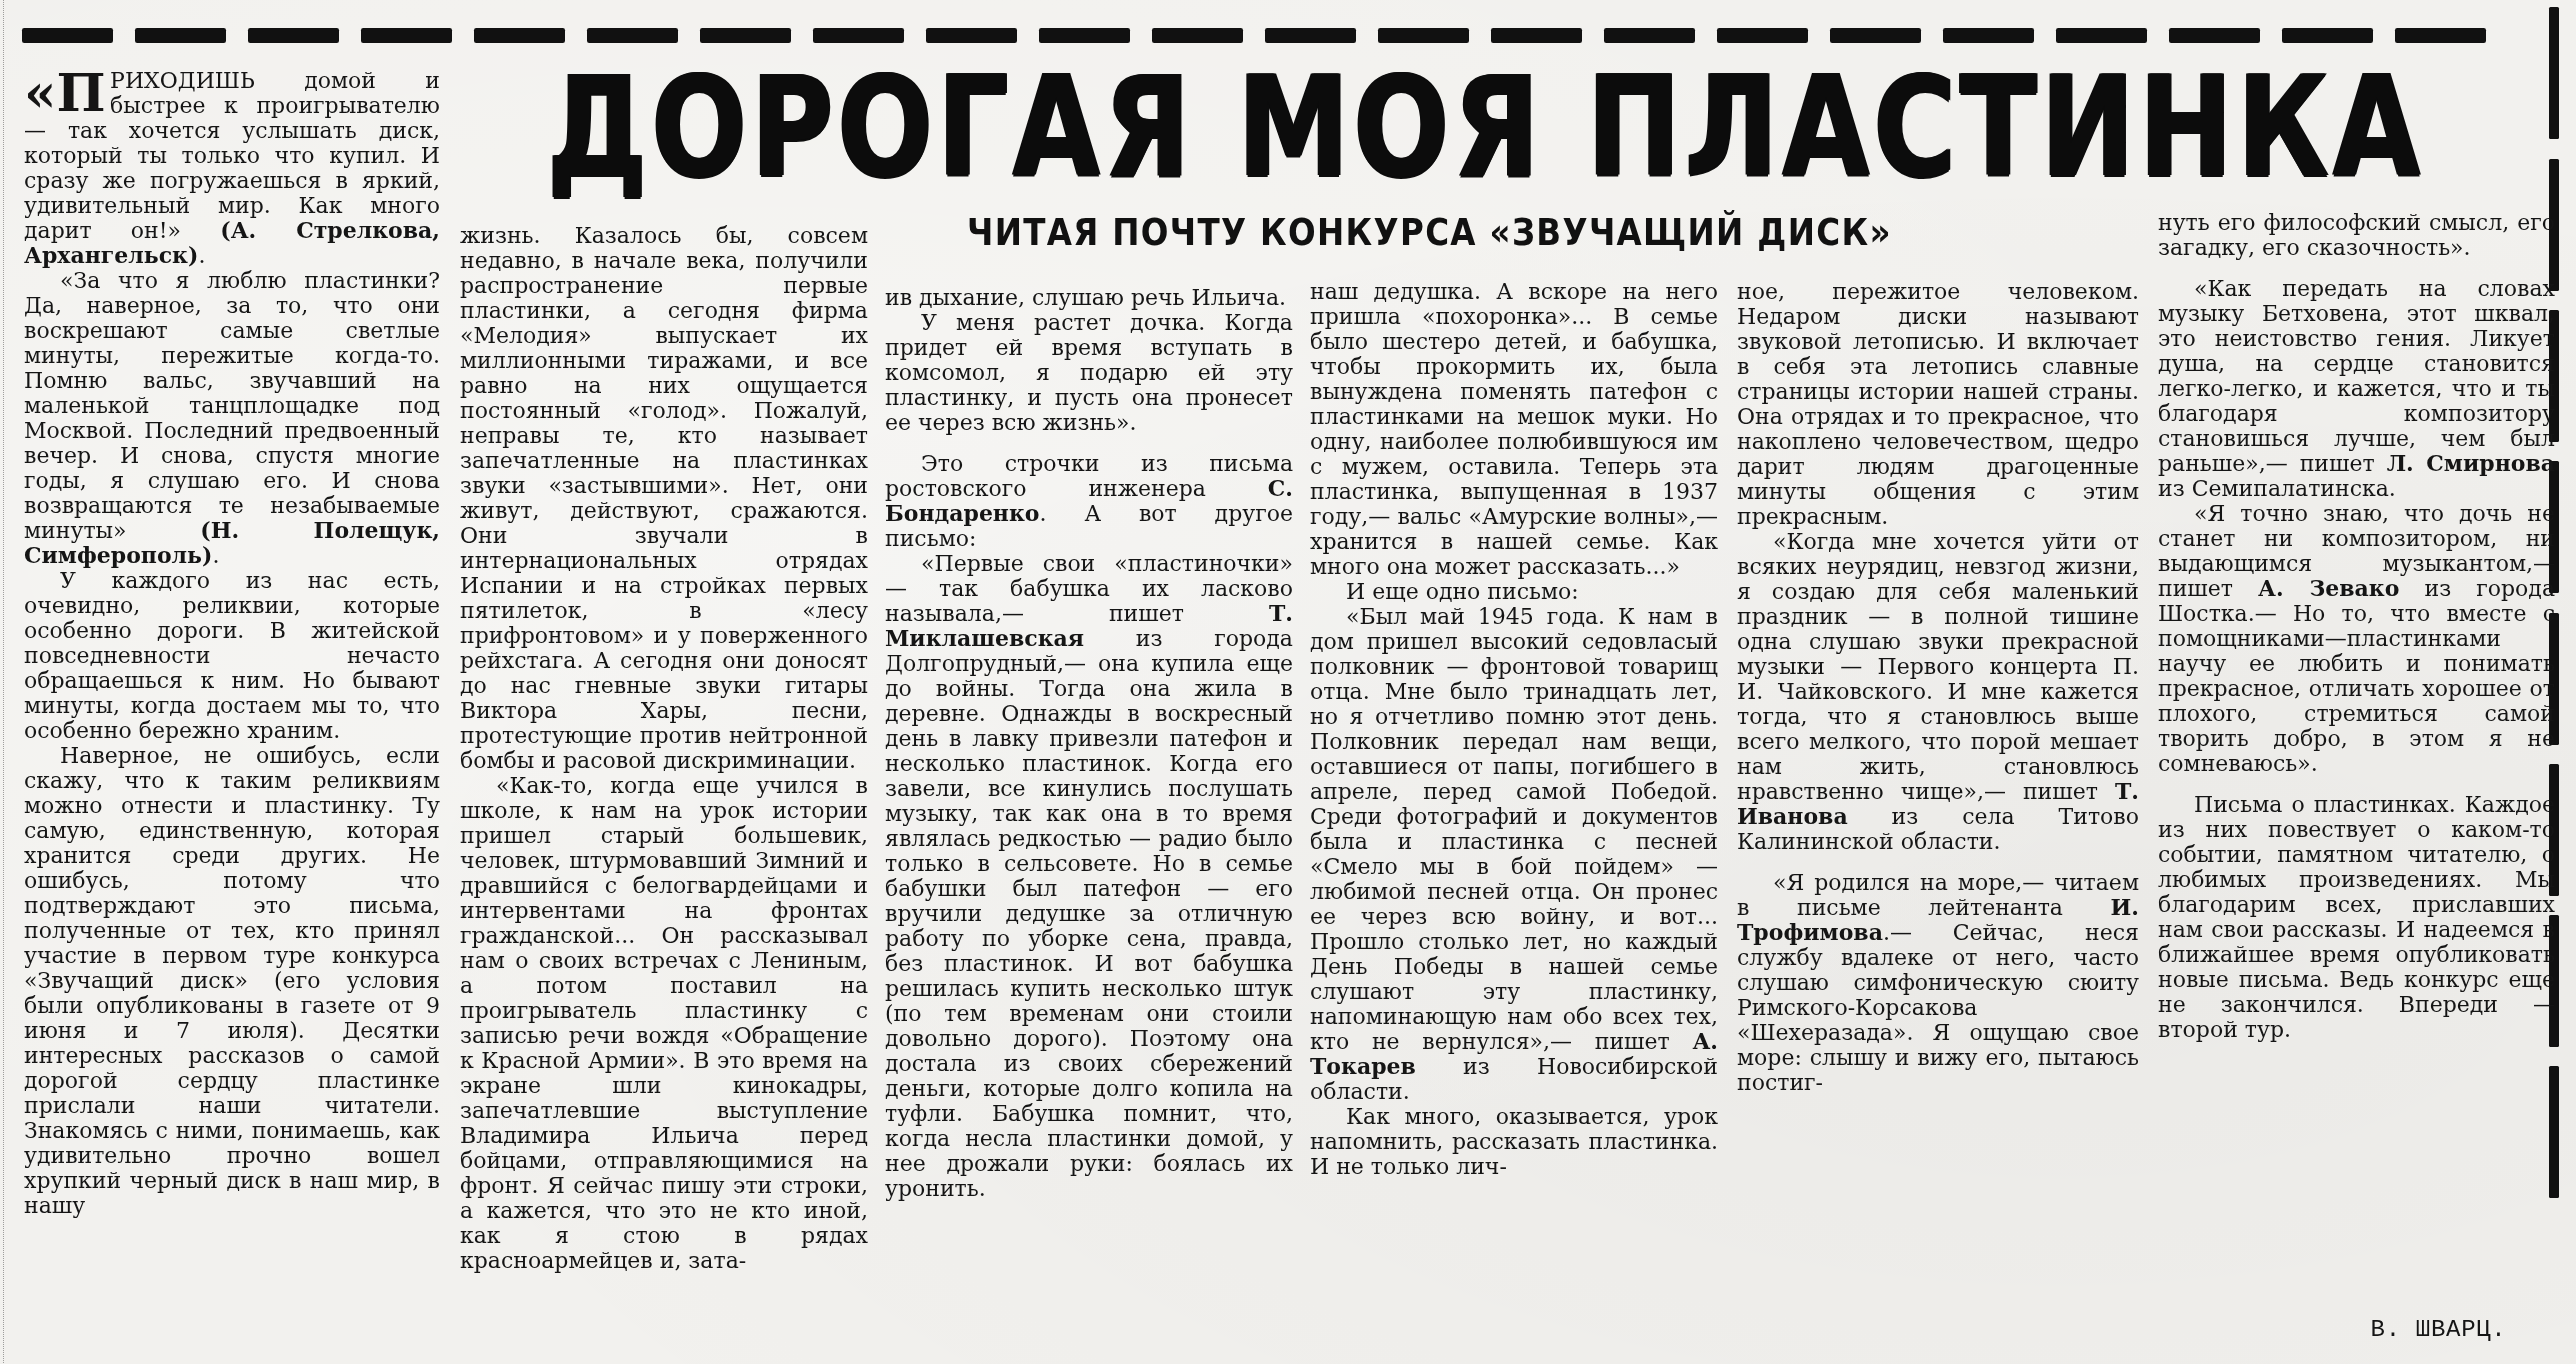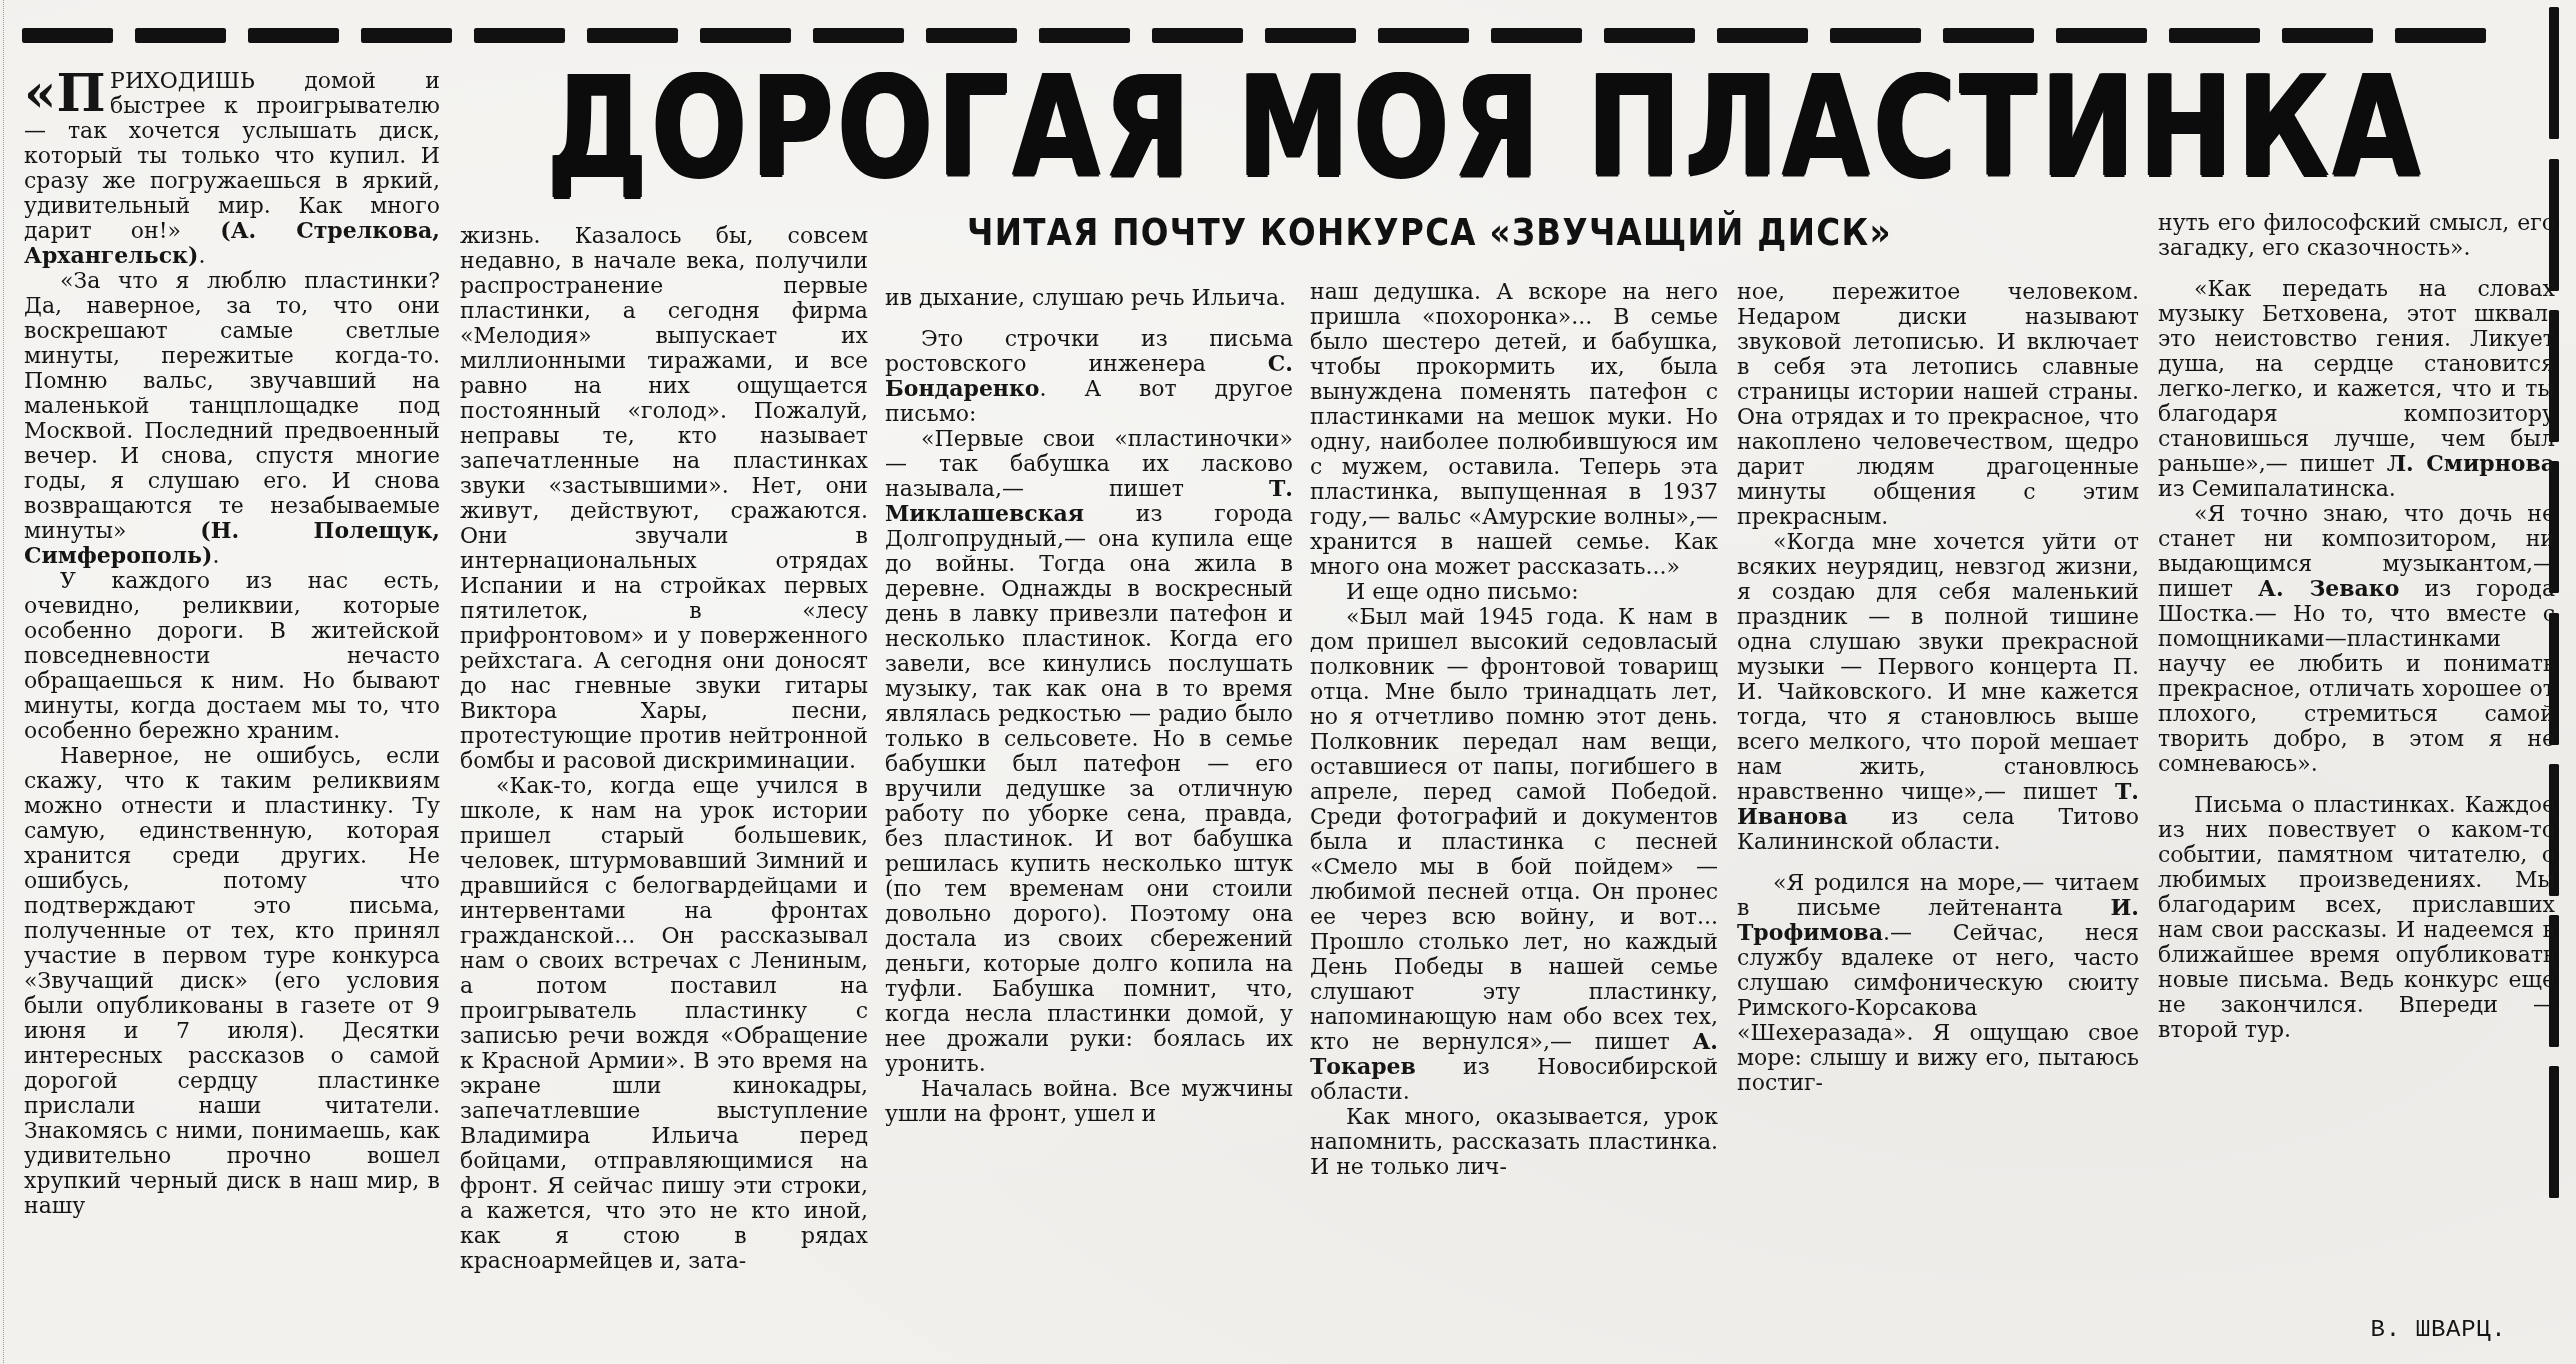--- a/index.html
+++ b/index.html
@@ -117,23 +117,23 @@
     <p>«За что я люблю пластинки? Да, наверное, за то, что они воскрешают самые светлые минуты, пережитые когда-то. Помню вальс, звучавший на маленькой танцплощадке под Москвой. Последний предвоенный вечер. И снова, спустя многие годы, я слушаю его. И снова возвращаются те незабываемые минуты» <b>(Н. Полещук, Симферополь)</b>.</p>
     <p>У каждого из нас есть, очевидно, реликвии, которые особенно дороги. В житейской повседневности нечасто обращаешься к ним. Но бывают минуты, когда достаем мы то, что особенно бережно храним.</p>
     <p>Наверное, не ошибусь, если скажу, что к таким реликвиям можно отнести и пластинку. Ту самую, единственную, которая хранится среди других. Не ошибусь, потому что подтверждают это письма, полученные от тех, кто принял участие в первом туре конкурса «Звучащий диск» (его условия были опубликованы в газете от 9 июня и 7 июля). Десятки интересных рассказов о самой дорогой сердцу пластинке прислали наши читатели. Знакомясь с ними, понимаешь, как удивительно прочно вошел хрупкий черный диск в наш мир, в нашу</p>
   </div>
 <div class="col" style="left:460px; top:223px; width:408px;">
     <p class="noindent">жизнь. Казалось бы, совсем недавно, в начале века, получили распространение первые пластинки, а сегодня фирма «Мелодия» выпускает их миллионными тиражами, и все равно на них ощущается постоянный «голод». Пожалуй, неправы те, кто называет запечатленные на пластинках звуки «застывшими». Нет, они живут, действуют, сражаются. Они звучали в интернациональных отрядах Испании и на стройках первых пятилеток, в «лесу прифронтовом» и у поверженного рейхстага. А сегодня они доносят до нас гневные звуки гитары Виктора Хары, песни, протестующие против нейтронной бомбы и расовой дискриминации.</p>
     <p>«Как-то, когда еще учился в школе, к нам на урок истории пришел старый большевик, человек, штурмовавший Зимний и дравшийся с белогвардейцами и интервентами на фронтах гражданской... Он рассказывал нам о своих встречах с Лениным, а потом поставил на проигрыватель пластинку с записью речи вождя «Обращение к Красной Армии». В это время на экране шли кинокадры, запечатлевшие выступление Владимира Ильича перед бойцами, отправляющимися на фронт. Я сейчас пишу эти строки, а кажется, что это не кто иной, как я стою в рядах красноармейцев и, зата-</p>
   </div>
 <div class="col" style="left:885px; top:285px; width:408px;">
     <p class="noindent">ив дыхание, слушаю речь Ильича.</p>
+    <p>У меня растет дочка. Когда придет ей время вступать в комсомол, я подарю ей эту пластинку, и пусть она пронесет ее через всю жизнь».</p>
     <p class="gap">Это строчки из письма ростовского инженера <b>С. Бондаренко</b>. А вот другое письмо:</p>
     <p>«Первые свои «пластиночки» — так бабушка их ласково называла,— пишет <b>Т. Миклашевская</b> из города Долгопрудный,— она купила еще до войны. Тогда она жила в деревне. Однажды в воскресный день в лавку привезли патефон и несколько пластинок. Когда его завели, все кинулись послушать музыку, так как она в то время являлась редкостью — радио было только в сельсовете. Но в семье бабушки был патефон — его вручили дедушке за отличную работу по уборке сена, правда, без пластинок. И вот бабушка решилась купить несколько штук (по тем временам они стоили довольно дорого). Поэтому она достала из своих сбережений деньги, которые долго копила на туфли. Бабушка помнит, что, когда несла пластинки домой, у нее дрожали руки: боялась их уронить.</p>
-    <p>Началась война. Все мужчины ушли на фронт, ушел и</p>
   </div>
 <div class="col" style="left:1310px; top:279px; width:408px;">
     <p class="noindent">наш дедушка. А вскоре на него пришла «похоронка»... В семье было шестеро детей, и бабушка, чтобы прокормить их, была вынуждена поменять патефон с пластинками на мешок муки. Но одну, наиболее полюбившуюся им с мужем, оставила. Теперь эта пластинка, выпущенная в 1937 году,— вальс «Амурские волны»,— хранится в нашей семье. Как много она может рассказать...»</p>
     <p>И еще одно письмо:</p>
     <p>«Был май 1945 года. К нам в дом пришел высокий седовласый полковник — фронтовой товарищ отца. Мне было тринадцать лет, но я отчетливо помню этот день. Полковник передал нам вещи, оставшиеся от папы, погибшего в апреле, перед самой Победой. Среди фотографий и документов была и пластинка с песней «Смело мы в бой пойдем» — любимой песней отца. Он пронес ее через всю войну, и вот... Прошло столько лет, но каждый День Победы в нашей семье слушают эту пластинку, напоминающую нам обо всех тех, кто не вернулся»,— пишет <b>А. Токарев</b> из Новосибирской области.</p>
     <p>Как много, оказывается, урок напомнить, рассказать пластинка. И не только лич-</p>
   </div>
 <div class="col" style="left:1737px; top:279px; width:402px;">
     <p class="noindent">ное, пережитое человеком. Недаром диски называют звуковой летописью. И включает в себя эта летопись славные страницы истории нашей страны. Она отрядах и то прекрасное, что накоплено человечеством, щедро дарит людям драгоценные минуты общения с этим прекрасным.</p>
     <p>«Когда мне хочется уйти от всяких неурядиц, невзгод жизни, я создаю для себя маленький праздник — в полной тишине одна слушаю звуки прекрасной музыки — Первого концерта П. И. Чайковского. И мне кажется тогда, что я становлюсь выше всего мелкого, что порой мешает нам жить, становлюсь нравственно чище»,— пишет <b>Т. Иванова</b> из села Титово Калининской области.</p>

